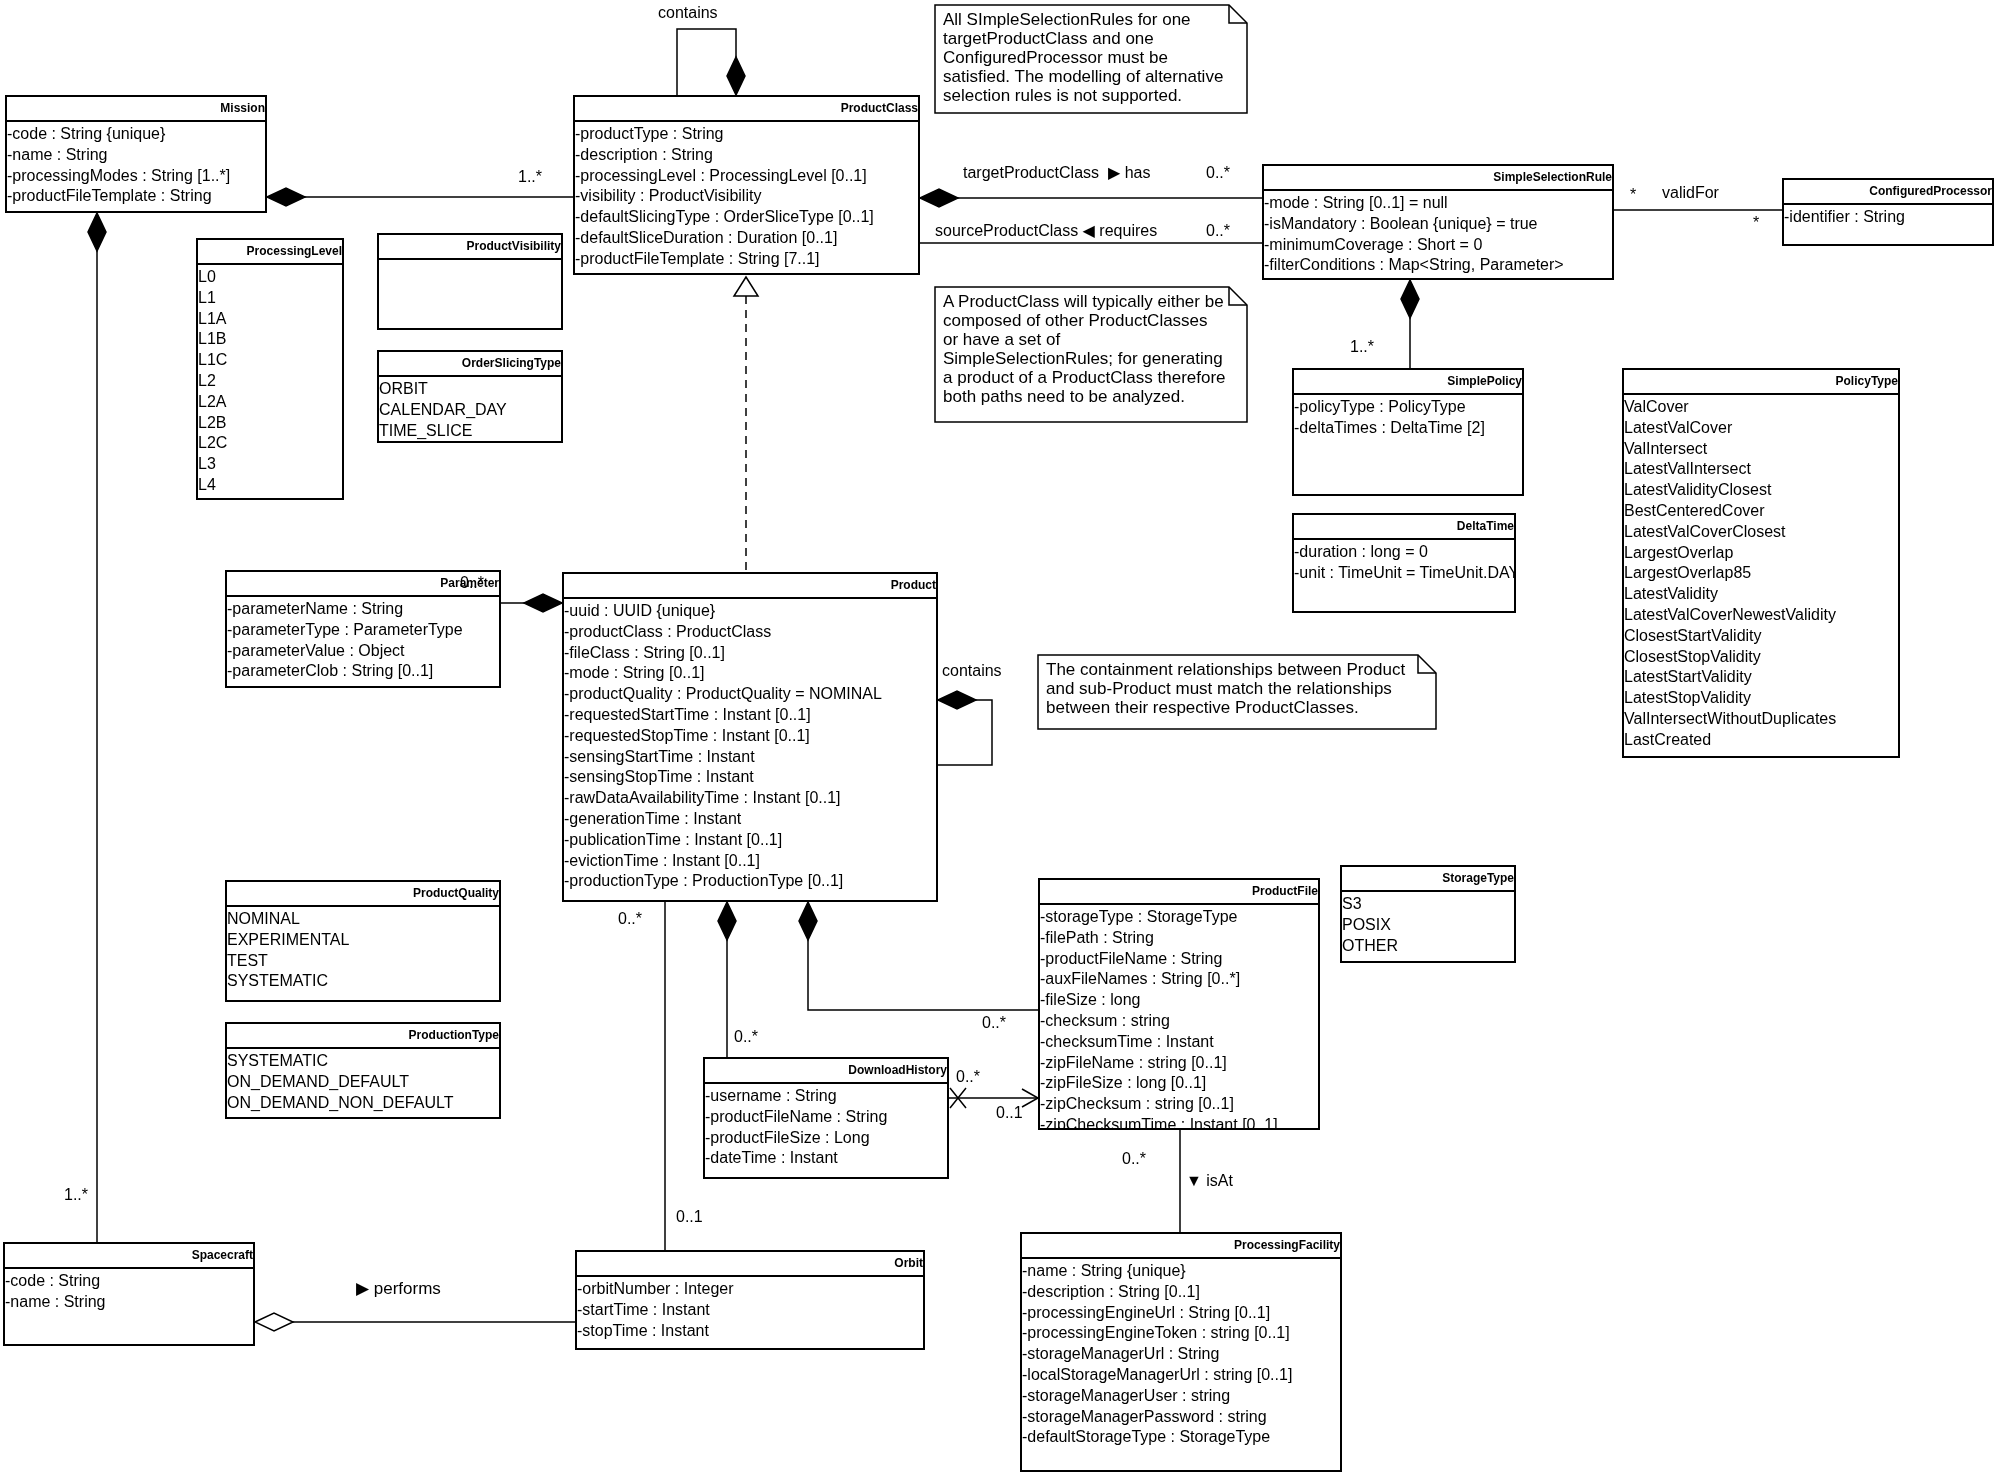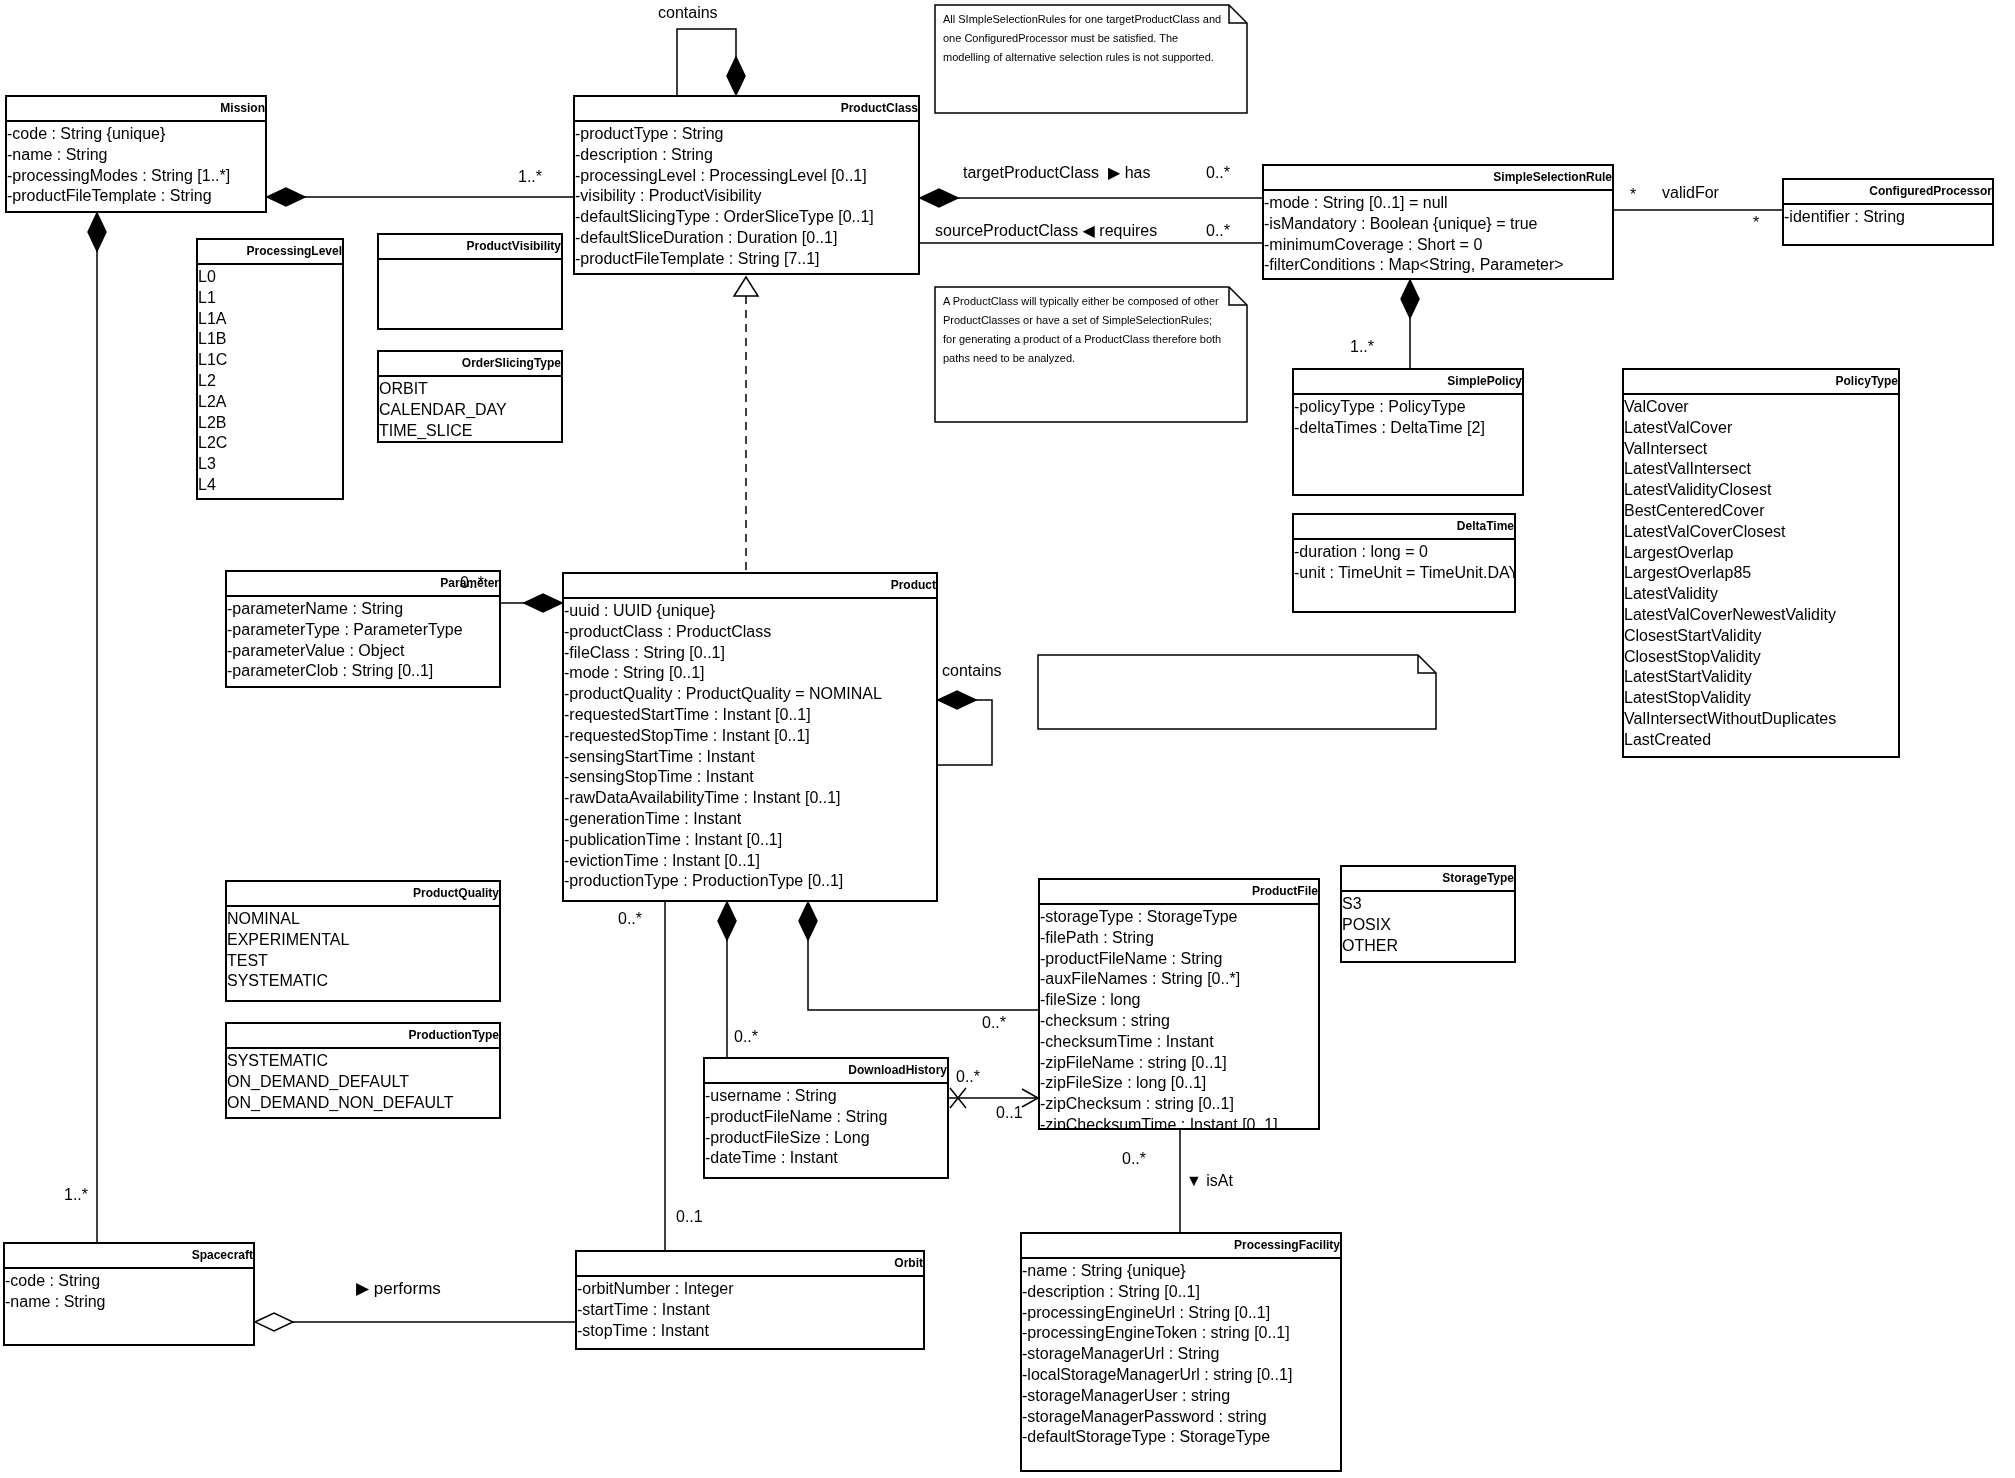--- a/index.html
+++ b/index.html
@@ -4,21 +4,21 @@
 <style>
   html,body{margin:0;padding:0;background:#fff;}
   #diagram{position:relative;width:2015px;height:1478px;background:#fff;
            font-family:"Liberation Sans",sans-serif;color:#000;}
   #edges{position:absolute;left:0;top:0;}
   .cls{position:absolute;border:2px solid #000;background:#fff;box-sizing:border-box;overflow:hidden;}
   .cls-title{font-weight:bold;text-align:right;font-size:12px;line-height:23px;height:23px;
              border-bottom:2px solid #000;white-space:nowrap;}
   .cls-body{padding:2px 0;}
   .row{font-size:16px;line-height:20.8px;white-space:nowrap;}
-  .note-text{position:absolute;font-size:11px;line-height:19px;padding:5px 8px;box-sizing:border-box;}
+  .note-text{position:absolute;font-size:17px;line-height:19px;padding:5px 8px;box-sizing:border-box;}
   .elabel{position:absolute;font-size:16px;line-height:18px;white-space:pre;}
 </style>
 </head>
 <body>
 
 <div id="diagram">
 
   <svg id="edges" width="2015" height="1478" viewBox="0 0 2015 1478" fill="none" stroke="#000" stroke-width="1.5">
 
     <g>
@@ -334,20 +334,21 @@
     <div class="cls-title">Orbit</div>
     <div class="cls-body">
         <div class="row">-orbitNumber : Integer</div>
         <div class="row">-startTime : Instant</div>
         <div class="row">-stopTime : Instant</div>
       </div>
   </div>
 
   <div class="note-text" style="left:935px;top:5px;width:300px;height:108px">All SImpleSelectionRules for one targetProductClass and one ConfiguredProcessor must be satisfied. The modelling of alternative selection rules is not supported.</div>
   <div class="note-text" style="left:935px;top:287px;width:300px;height:135px">A ProductClass will typically either be composed of other ProductClasses or have a set of SimpleSelectionRules; for generating a product of a ProductClass therefore both paths need to be analyzed.</div>
+  <div class="note-text" style="left:1038px;top:655px;width:390px;height:74px">The containment relationships between Product and sub-Product must match the relationships between their respective ProductClasses.</div>
 
   <span class="elabel" style="left:658px;top:4px">contains</span>
   <span class="elabel" style="left:518px;top:168px">1..*</span>
   <span class="elabel" style="left:963px;top:164px">targetProductClass  ▶ has</span>
   <span class="elabel" style="left:1206px;top:164px">0..*</span>
   <span class="elabel" style="left:935px;top:222px">sourceProductClass ◀ requires</span>
   <span class="elabel" style="left:1206px;top:222px">0..*</span>
   <span class="elabel" style="left:1630px;top:186px">*</span>
   <span class="elabel" style="left:1662px;top:184px">validFor</span>
   <span class="elabel" style="left:1753px;top:214px">*</span>

